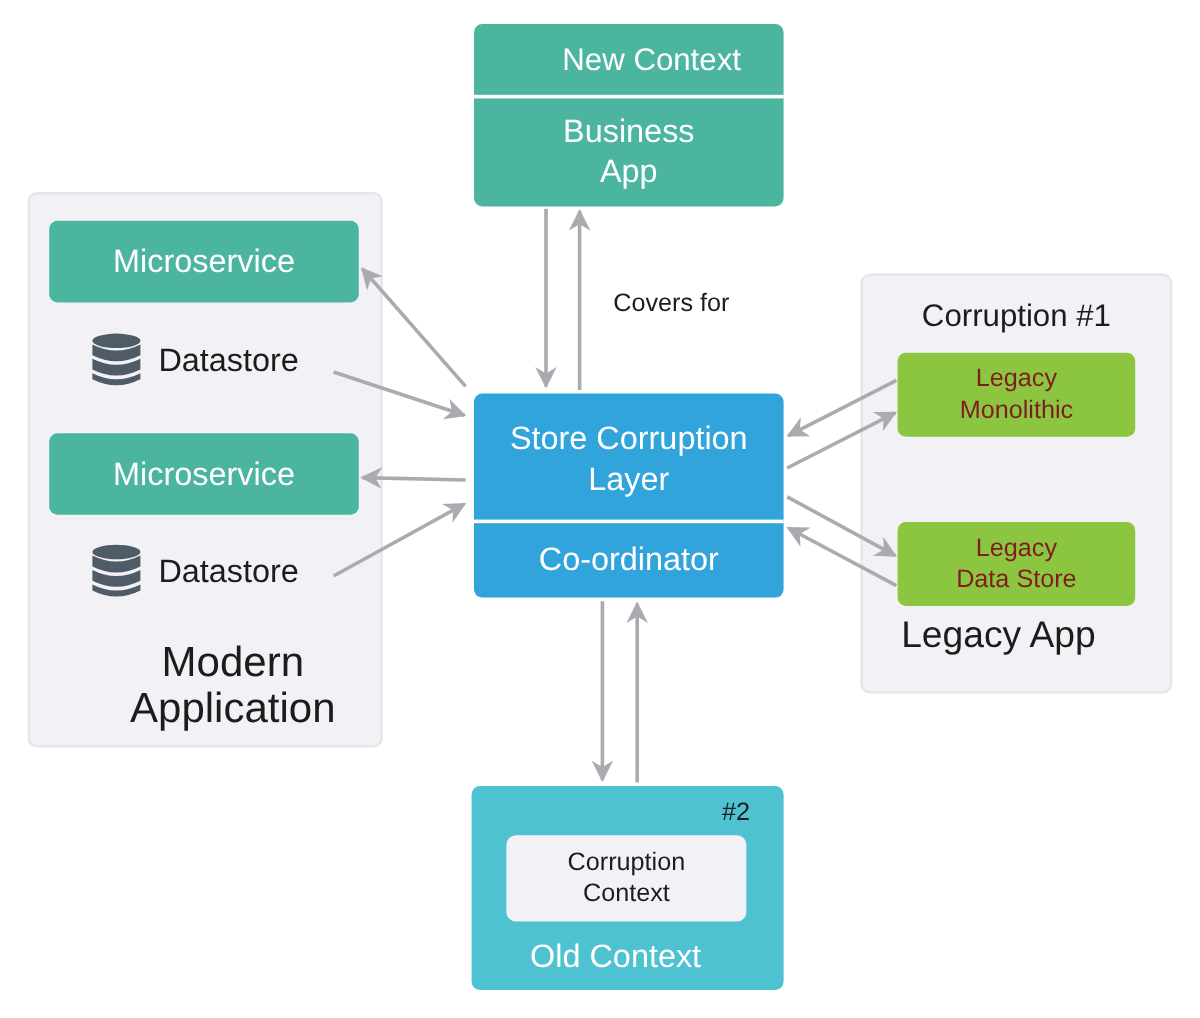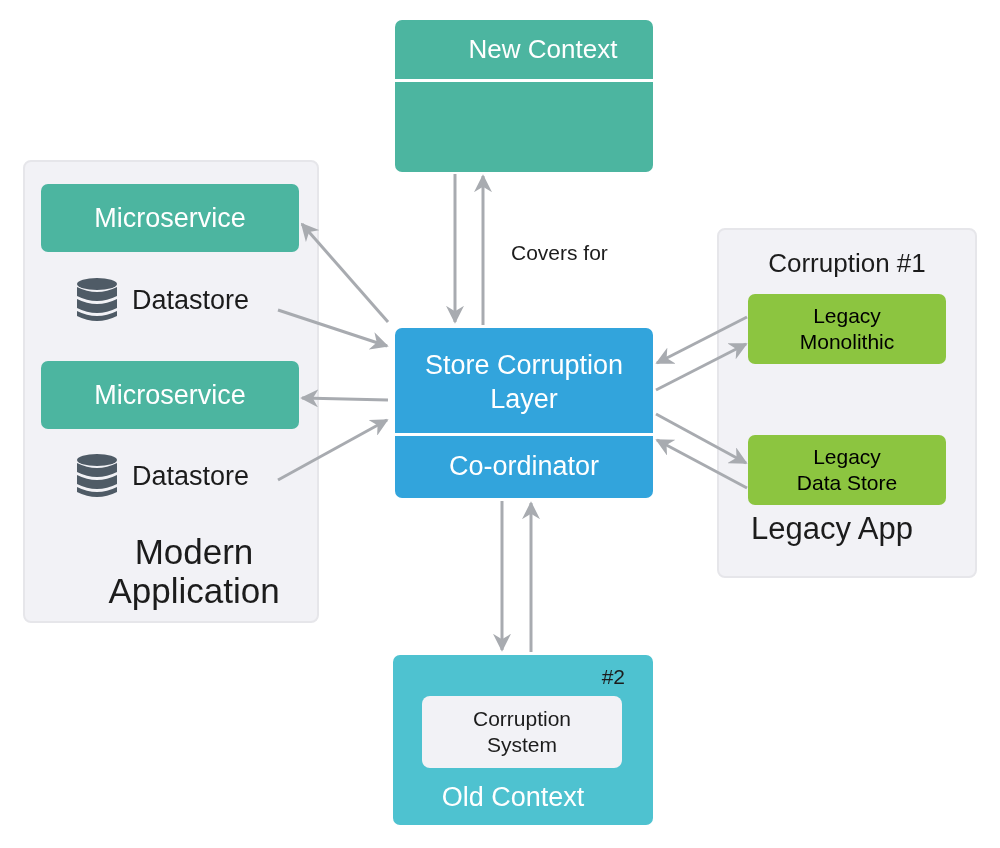--- a/index.html
+++ b/index.html
@@ -2,21 +2,21 @@
 <html><head>
 <meta charset="utf-8">
 <style>
   html, body { margin: 0; padding: 0; background: #ffffff; }
   body { width: 1000px; height: 848px; position: relative; overflow: hidden;
          font-family: "Liberation Sans", "DejaVu Sans", sans-serif; }
   .abs { position: absolute; box-sizing: border-box; }
   .panel { background: #f2f2f6; border: 2px solid #e6e6ea; border-radius: 8px; }
   .teal { background: #4cb5a0; color: #fff; border-radius: 7px; }
   .blue { background: #32a4dc; color: #fff; border-radius: 7px; }
-  .green { background: #8cc540; color: #000000; border-radius: 7px; }
+  .green { background: #8cc540; color: #7f1d1d; border-radius: 7px; }
   .cyan { background: #4ec2d0; border-radius: 7px; }
   .center { display: flex; align-items: center; justify-content: center; text-align: center; }
   .divider { background: #ffffff; height: 3px; left: 0; right: 0; position: absolute; }
   .dark { color: #1c1c1c; }
   svg.arrows { position: absolute; left: 0; top: 0; }
   .dbicon { width: 42px; height: 46px; }
 </style>
 </head>
 <body>
 
@@ -45,20 +45,22 @@
     <path d="M1 34 Q21 44 41 34 L41 39 Q21 49 1 39 Z" fill="#4f5b66"></path>
   </svg>
   <span class="dark" style="font-size:27px; margin-left:14px;">Datastore</span>
 </div>
 <div class="abs dark center" style="left:23px; top:536px; width:342px; height:70px; font-size:35px; line-height:39px; white-space:pre-line;">Modern
 Application</div>
 
 <div class="abs teal" style="left:395px; top:20px; width:258px; height:152px;">
   <div class="abs center" style="left:0; top:0; width:296px; height:59px; font-size:26px;">New Context</div>
   <div class="divider" style="top:59px;"></div>
+  <div class="abs center" style="left:0; top:64px; width:258px; height:84px; font-size:27px; line-height:34px; white-space:pre-line;">Business
+App</div>
 </div>
 
 <div class="abs dark" style="left:511px; top:241px; font-size:21px;">Covers for</div>
 
 <div class="abs blue" style="left:395px; top:328px; width:258px; height:170px;">
   <div class="abs center" style="left:0; top:8px; width:258px; height:92px; font-size:27px; line-height:34px; white-space:pre-line;">Store Corruption
 Layer</div>
   <div class="divider" style="top:105px;"></div>
   <div class="abs center" style="left:0; top:110px; width:258px; height:56px; font-size:27px;">Co-ordinator</div>
 </div>
@@ -67,21 +69,21 @@
 <div class="abs dark center" style="left:717px; top:247px; width:260px; height:32px; font-size:26px;">Corruption #1</div>
 <div class="abs green center" style="left:748px; top:294px; width:198px; height:70px; font-size:21px; line-height:26px; white-space:pre-line;">Legacy
 Monolithic</div>
 <div class="abs green center" style="left:748px; top:435px; width:198px; height:70px; font-size:21px; line-height:26px; white-space:pre-line;">Legacy
 Data Store</div>
 <div class="abs dark center" style="left:717px; top:508px; width:230px; height:42px; font-size:31px;">Legacy App</div>
 
 <div class="abs cyan" style="left:393px; top:655px; width:260px; height:170px;">
   <div class="abs dark" style="right:28px; top:10px; font-size:21px;">#2</div>
   <div class="abs center dark" style="left:29px; top:41px; width:200px; height:72px; background:#f2f2f6; border-radius:8px; font-size:21px; line-height:26px; white-space:pre-line;">Corruption
-System</div>
+Context</div>
   <div class="abs center" style="left:0; top:120px; width:240px; height:44px; font-size:27px; color:#ffffff;">Old Context</div>
 </div>
 
 <svg class="arrows" width="1000" height="848">
   <defs>
     <marker id="ah" viewBox="0 0 10 10" refX="9" refY="5" markerWidth="6" markerHeight="6" orient="auto-start-reverse">
       <path d="M0 0 L10 5 L0 10 L3 5 Z" fill="#a8abb0"></path>
     </marker>
   </defs>
   <g stroke="#a8abb0" stroke-width="3" fill="none">

